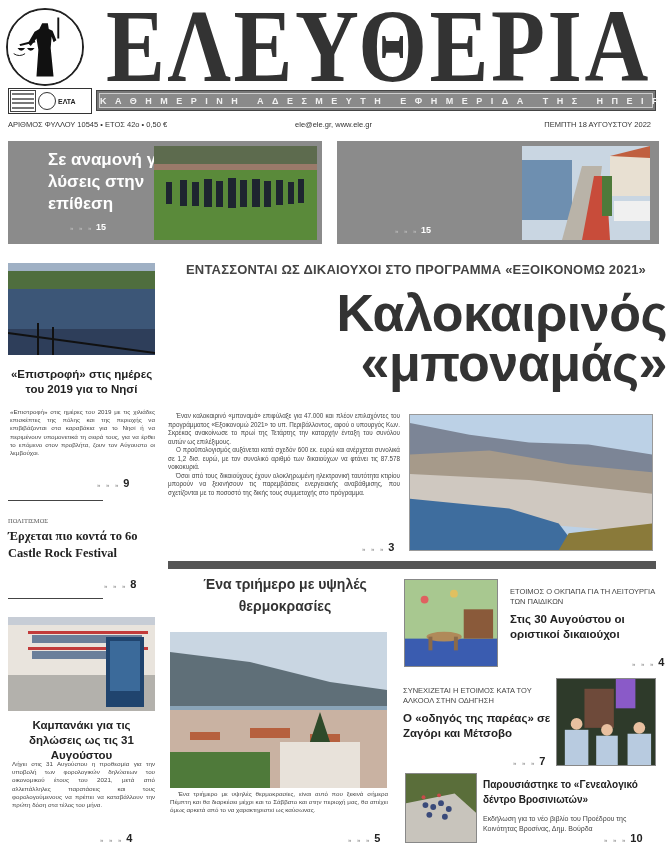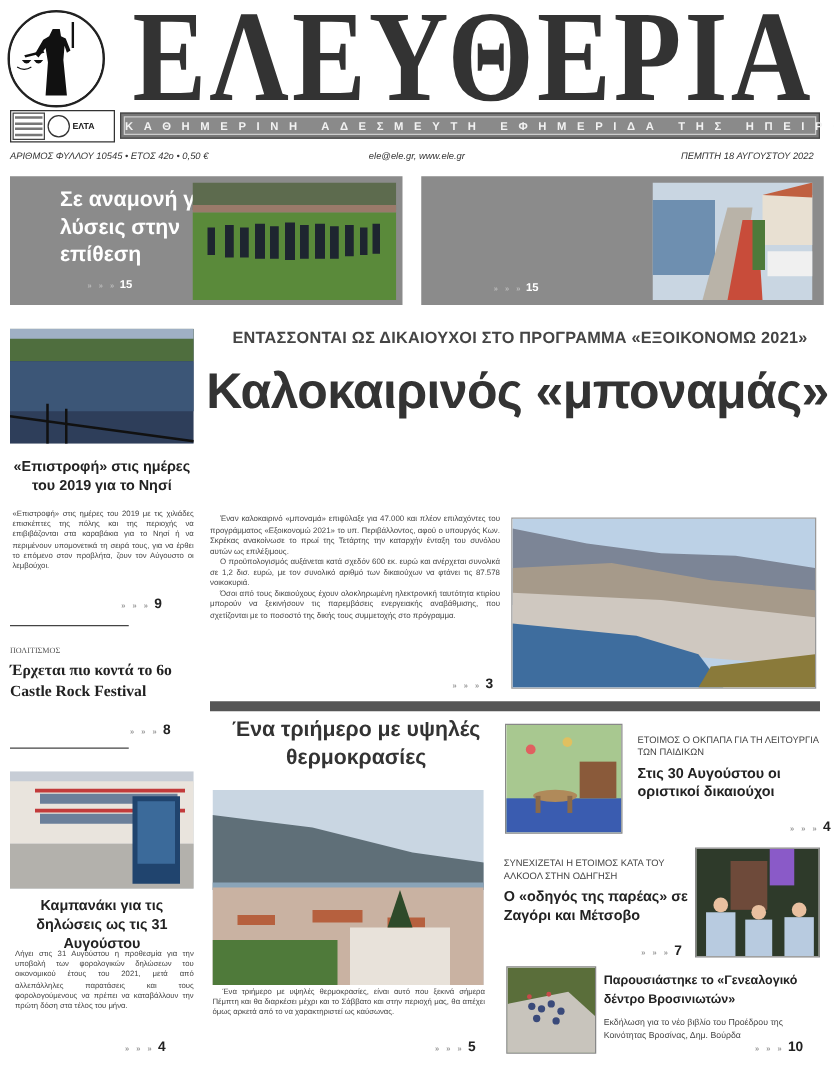--- a/index.html
+++ b/index.html
@@ -10,21 +10,21 @@
   .logo-circle { left: 6px; top: 8px; width: 78px; height: 78px; border: 2px solid #222; border-radius: 50%; background: #fff; overflow: hidden; }
   .logo-circle svg { width: 100%; height: 100%; }
   .badges { left: 8px; top: 88px; width: 84px; height: 26px; border: 1px solid #333; display: flex; align-items: center; gap: 2px; padding: 1px; }
   .badge-box { width: 26px; height: 22px; border: 1px solid #444; display: flex; flex-direction: column; justify-content: space-around; padding: 1px; }
   .badge-box span { display: block; height: 2px; background: #777; }
   .badge-seal { width: 18px; height: 18px; border: 1px solid #333; border-radius: 50%; }
   .badge-elta { font-size: 7px; font-weight: bold; color: #222; }
   .title { left: 98px; top: 2px; width: 562px; height: 88px; font-family: "Liberation Serif", serif; font-weight: bold; font-size: 104px; line-height: 88px; color: #333; letter-spacing: 3px; text-align: center; transform: scaleX(0.85); transform-origin: left top; white-space: nowrap; width: 660px; }
   .subtitle-bar { left: 96px; top: 90px; width: 560px; height: 21px; background: #777; border: 1px solid #444; padding: 2px; }
   .subtitle-inner { width: 100%; height: 100%; border: 1px solid #ccc; background: #8a8a8a; color: #f2f2f2; font-size: 9px; font-weight: bold; letter-spacing: 8.5px; line-height: 15px; text-align: center; white-space: nowrap; }
-  .meta { top: 120px; font-size: 7.5px; color: #333; font-style: italic; }
+  .meta { top: 120px; font-size: 7.5px; color: #333; }
   .meta-left { left: 8px; }
   .meta-center { left: 0; width: 667px; text-align: center; }
   .meta-right { right: 16px; }
 
   
   .promo { top: 141px; height: 103px; background: #8b8b8b; }
   .promo-left { left: 8px; width: 314px; }
   .promo-right { left: 337px; width: 322px; }
   .promo-text { position: absolute; left: 10px; top: 8px; color: #fff; font-weight: bold; font-size: 17px; line-height: 22px; }
   .promo-right .promo-text { font-size: 15px; line-height: 21px; }
@@ -35,26 +35,26 @@
   .pageref .num { font-size: 11px; color: #222; }
 
   
   .left-img { left: 8px; top: 263px; width: 147px; height: 92px; }
   .h-bold { font-weight: bold; color: #222; text-align: center; }
   .body-text { font-size: 6.2px; line-height: 8.2px; color: #444; text-align: justify; }
   .rule { height: 1px; background: #444; }
 
   
   .kicker { left: 165px; top: 262px; width: 502px; text-align: center; font-size: 13px; font-weight: bold; color: #444; letter-spacing: 0.2px; }
-  .headline { left: 165px; top: 288px; width: 502px; text-align: left; font-size: 40px; line-height: 50px; font-weight: bold; color: #333; letter-spacing: -0.5px; }
+  .headline { left: 165px; top: 288px; width: 502px; text-align: right; font-size: 52px; line-height: 50px; font-weight: bold; color: #333; letter-spacing: -0.5px; }
   .main-text { left: 168px; top: 412px; width: 232px; font-size: 6.3px; line-height: 8.5px; }
   .main-img { left: 409px; top: 414px; width: 244px; height: 137px; border: 1px solid #999; }
   .bar { left: 168px; top: 561px; width: 488px; height: 8px; background: #555; }
 
-  .sub-head { left: 170px; top: 573px; width: 230px; text-align: center; font-size: 17px; line-height: 22px; font-weight: bold; color: #333; }
+  .sub-head { left: 170px; top: 573px; width: 230px; text-align: center; font-size: 14px; line-height: 22px; font-weight: bold; color: #333; }
   .sub-img { left: 170px; top: 632px; width: 217px; height: 156px; }
   .sub-text { left: 170px; top: 790px; width: 218px; font-size: 6.2px; line-height: 8.2px; }
 
   
   .r-img { position: absolute; border: 1px solid #888; }
   .r-kicker { font-size: 7.5px; line-height: 10px; color: #444; }
   .r-head { font-size: 11.5px; line-height: 15px; font-weight: bold; color: #222; }
   .r-sub { font-size: 7px; line-height: 10px; color: #444; }
   svg { display: block; }
 </style>

